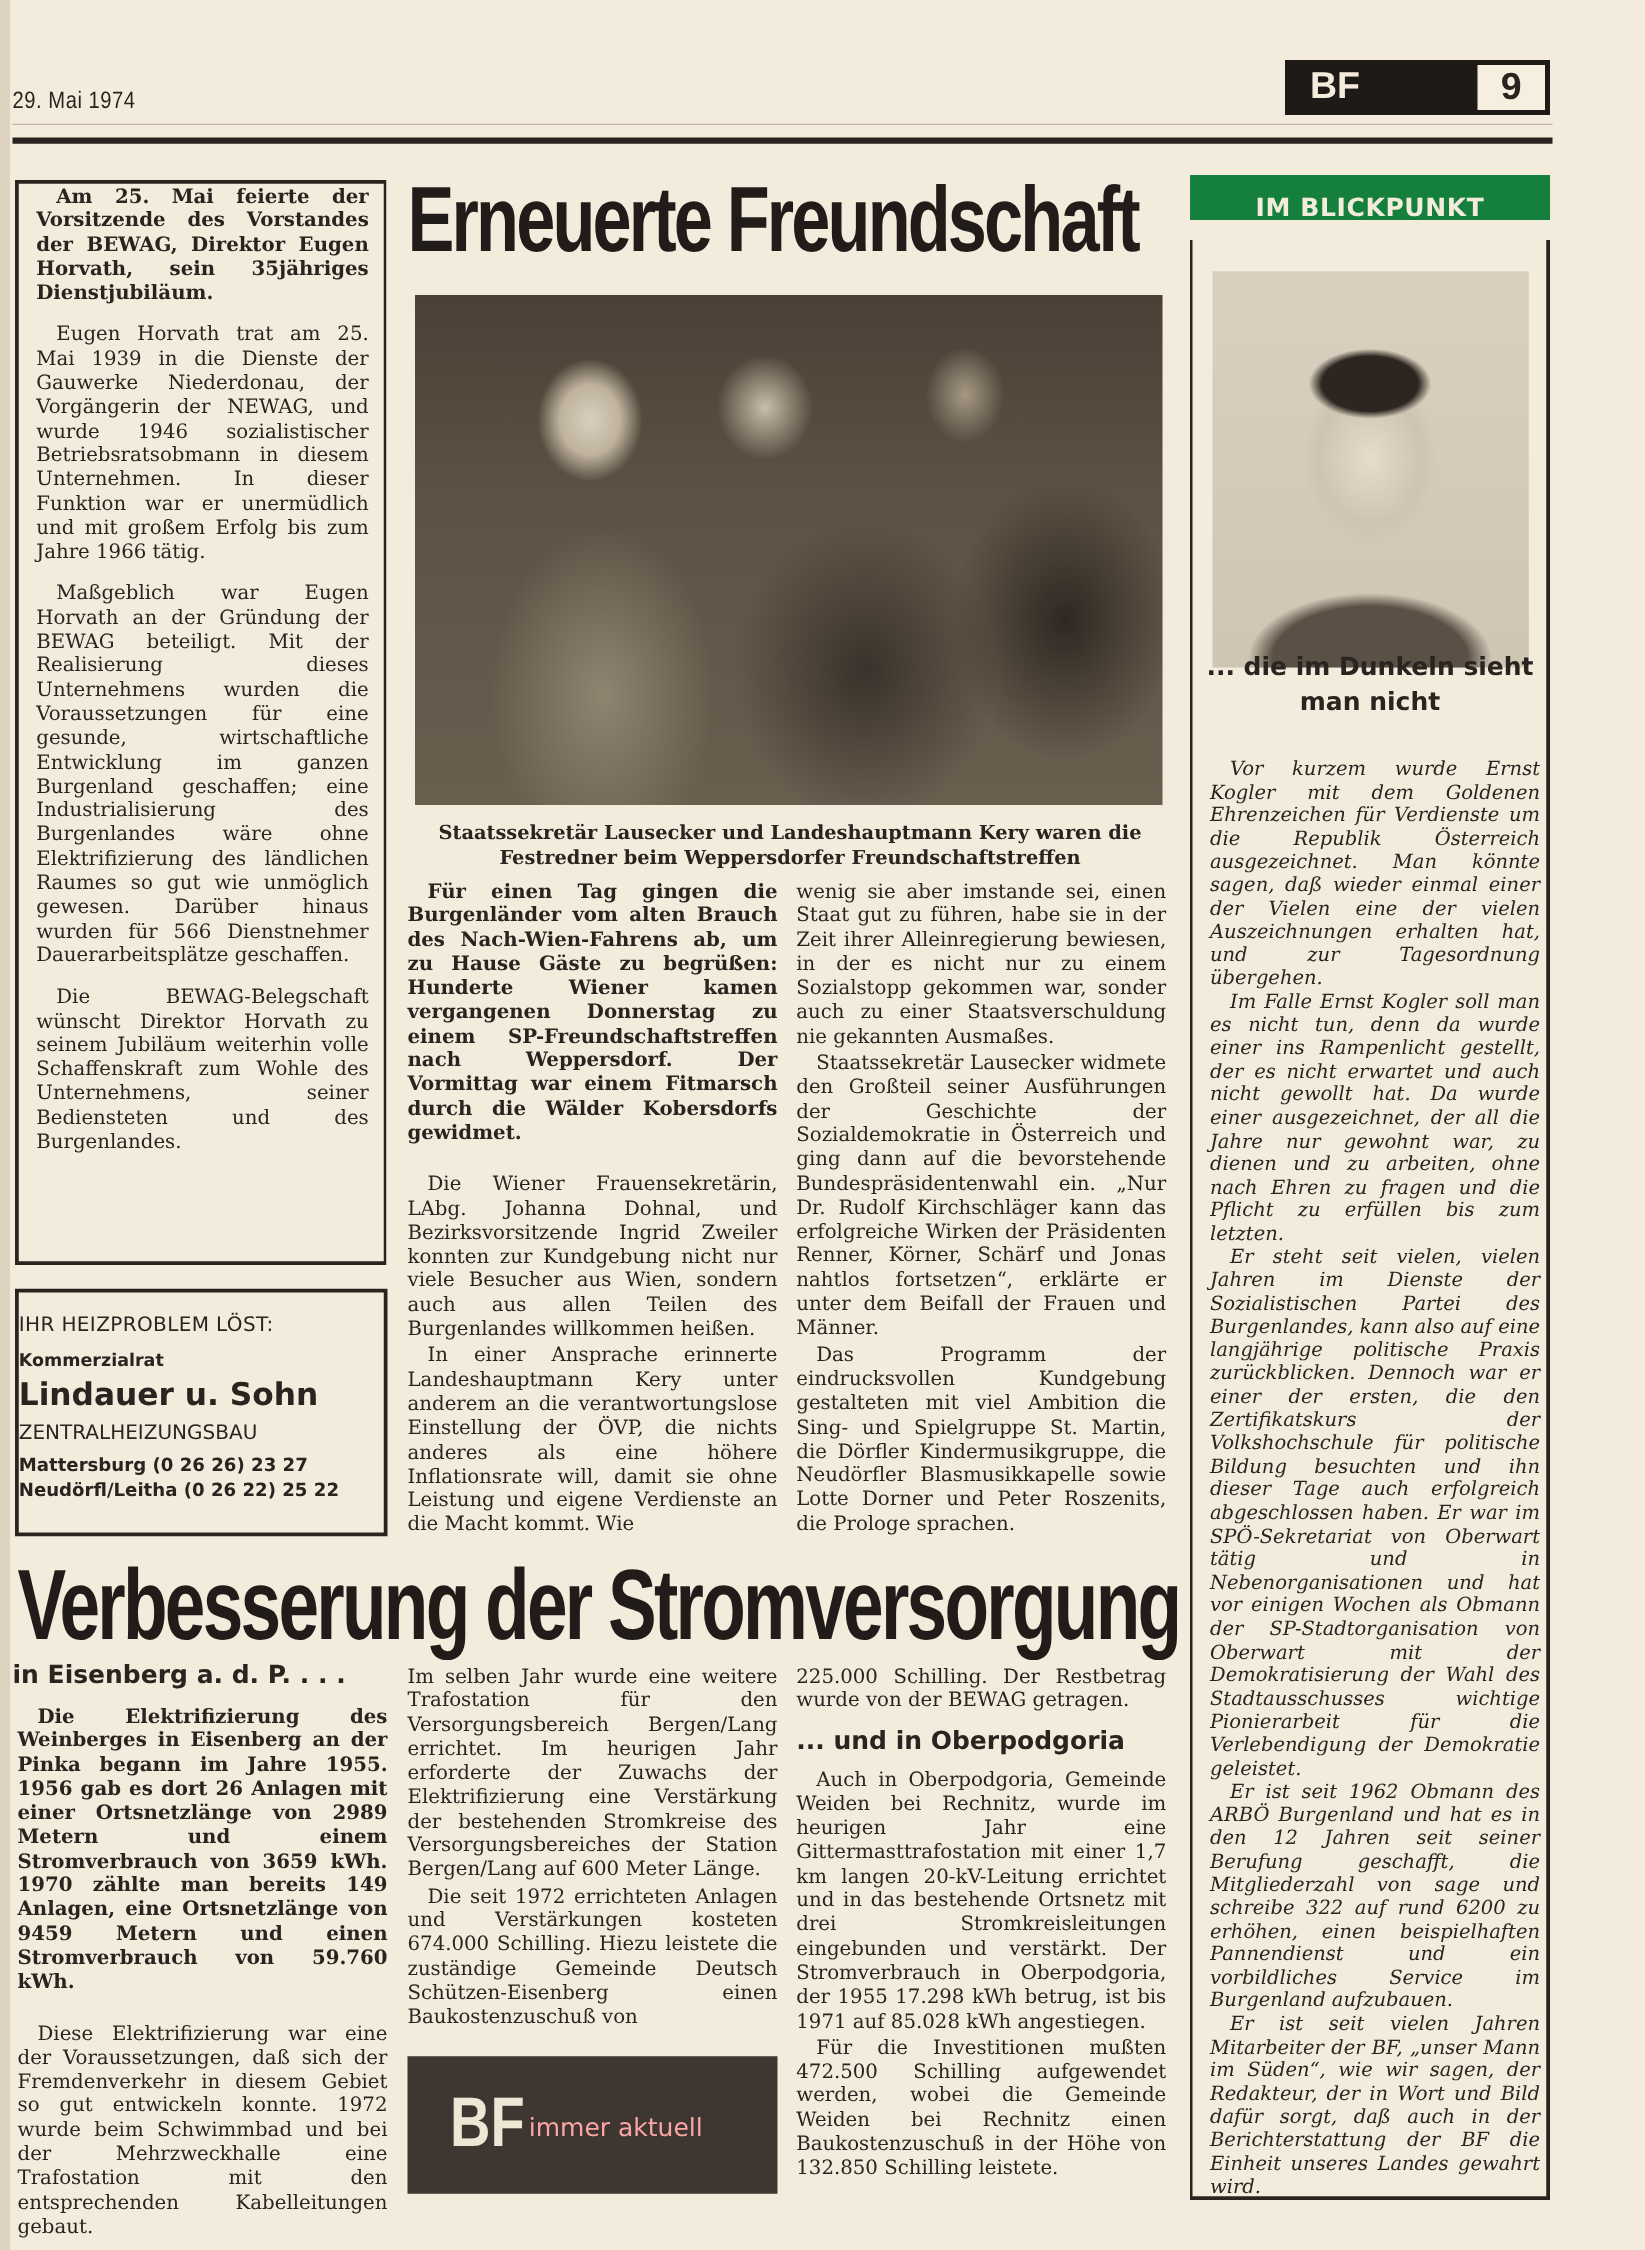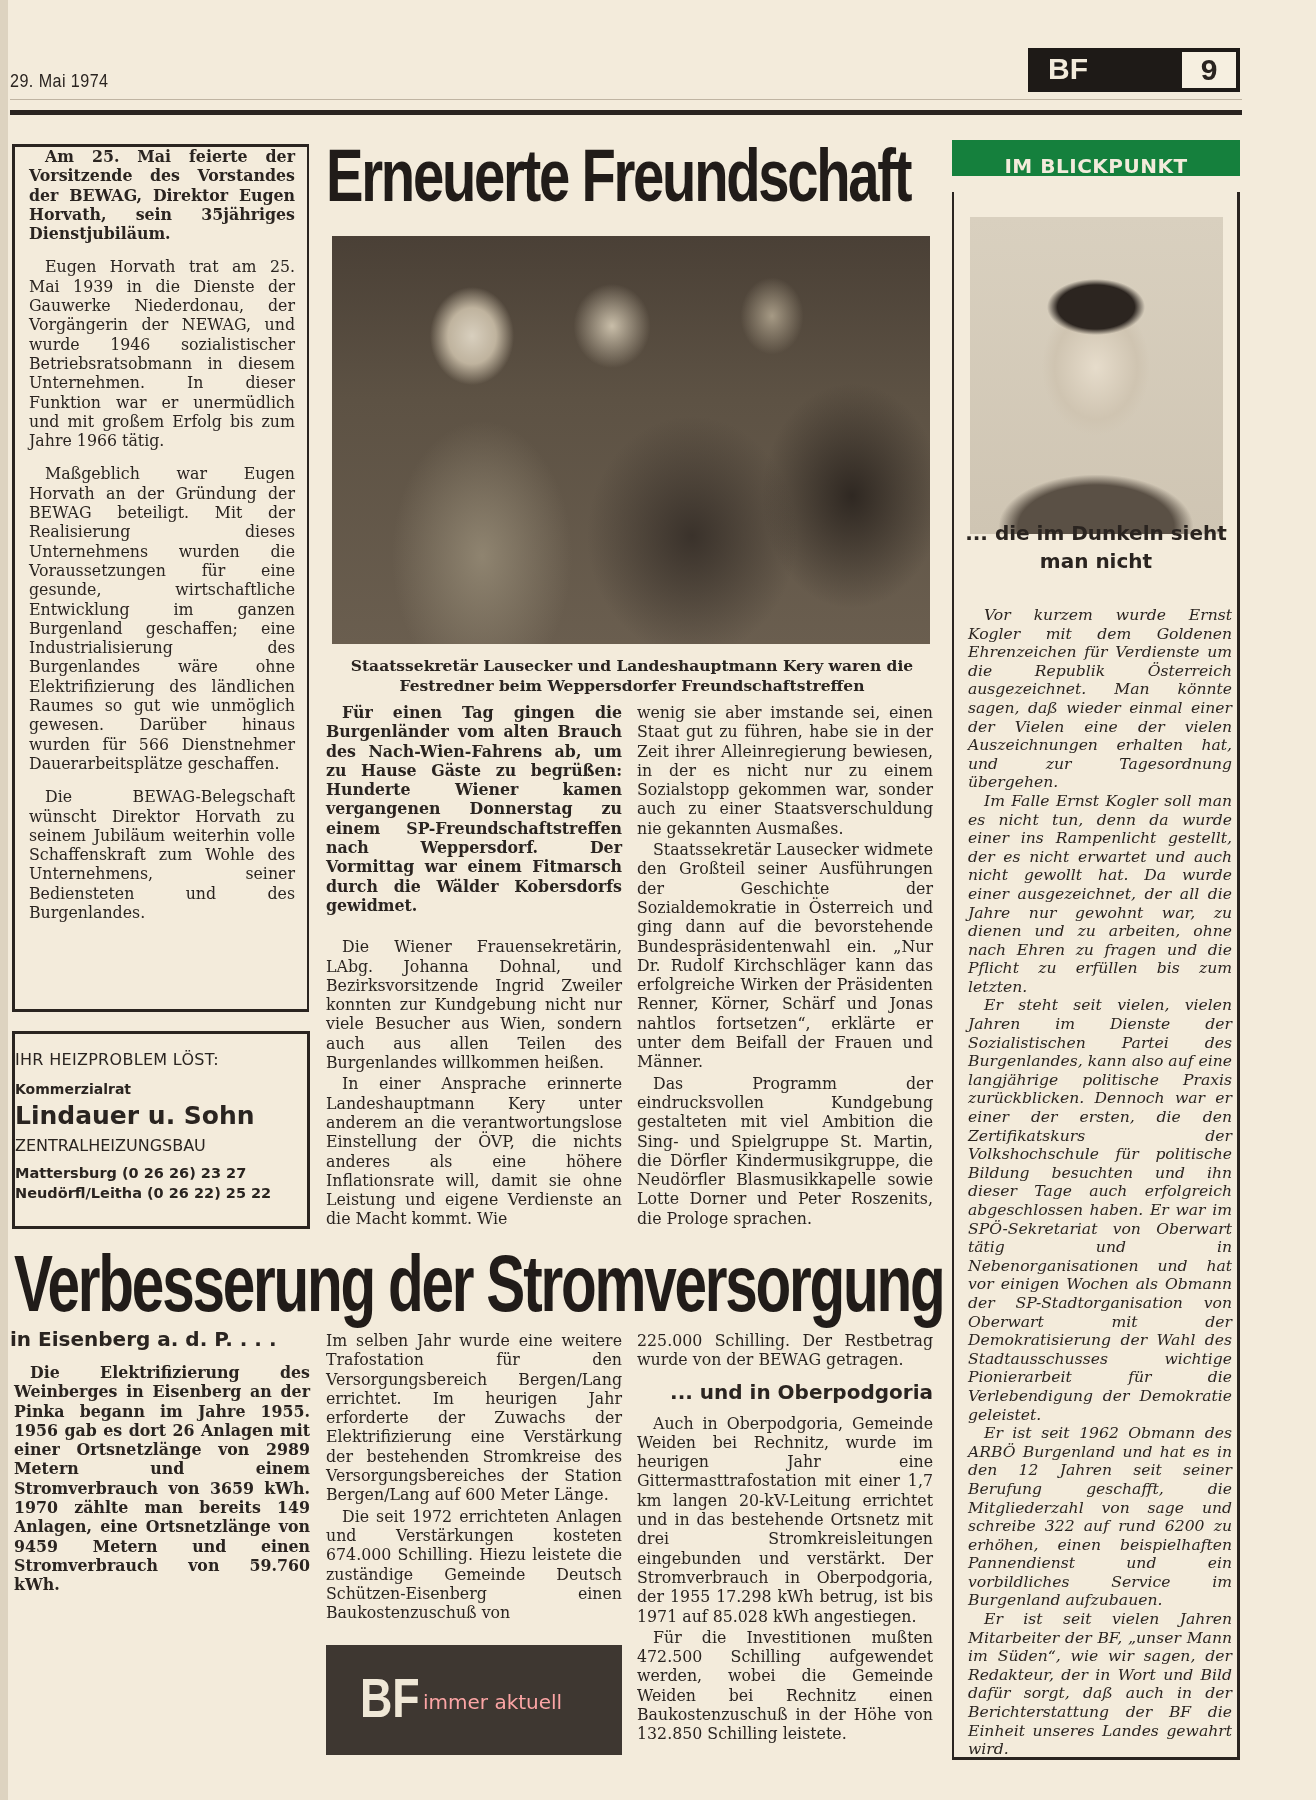--- a/index.html
+++ b/index.html
@@ -58,21 +58,21 @@
   }
   .blick-title { left:956px; top:519px; width:280px; font-family:"DejaVu Sans", sans-serif; font-weight:bold; font-size:20px; line-height:28px; text-align:center; }
   .blick-text { left:968px; top:606px; width:264px; }
   .blick-text p { font-style:italic; margin-bottom:0; font-size:15.6px; line-height:18.6px; }
 
   .headline2 { left:14px; top:1242px; width:930px; height:84px; font-family:"Liberation Sans", sans-serif; font-weight:bold; font-size:80px; line-height:84px; letter-spacing:-3px; transform:scaleX(0.73); transform-origin:left top; white-space:nowrap; color:#211c19; }
   .sub1 { left:10px; top:1327px; width:300px; font-family:"DejaVu Sans", sans-serif; font-weight:bold; font-size:20px; }
   .c4 { left:14px; top:1363px; width:296px; }
   .c5 { left:326px; top:1331px; width:296px; }
   .c6 { left:637px; top:1331px; width:296px; }
-  .sub2 { font-family:"DejaVu Sans", sans-serif; font-weight:bold; font-size:20px; margin:10px 0 10px;text-align:right; }
+  .sub2 { font-family:"DejaVu Sans", sans-serif; font-weight:bold; font-size:20px; margin:10px 0 10px; }
   .bfad { left:326px; top:1645px; width:296px; height:110px; background:#3e3731; }
   .bfad .bfl { position:absolute; left:34px; top:20px; font-family:"Liberation Sans", sans-serif; font-weight:bold; font-size:56px; color:#efe7d6; transform:scaleX(0.8); transform-origin:left; }
   .bfad .bft { position:absolute; left:97px; top:45px; font-family:"DejaVu Sans", sans-serif; font-size:20px; color:#fca5a5; }
 </style>
 </head>
 <body>
 
 <div class="abs leftedge"></div>
 
 <div class="abs date">29. Mai 1974</div>
@@ -127,20 +127,21 @@
   <p>Im Falle Ernst Kogler soll man es nicht tun, denn da wurde einer ins Rampenlicht gestellt, der es nicht erwartet und auch nicht gewollt hat. Da wurde einer ausgezeichnet, der all die Jahre nur gewohnt war, zu dienen und zu arbeiten, ohne nach Ehren zu fragen und die Pflicht zu erfüllen bis zum letzten.</p>
   <p>Er steht seit vielen, vielen Jahren im Dienste der Sozialistischen Partei des Burgenlandes, kann also auf eine langjährige politische Praxis zurückblicken. Dennoch war er einer der ersten, die den Zertifikatskurs der Volkshochschule für politische Bildung besuchten und ihn dieser Tage auch erfolgreich abgeschlossen haben. Er war im SPÖ-Sekretariat von Oberwart tätig und in Nebenorganisationen und hat vor einigen Wochen als Obmann der SP-Stadtorganisation von Oberwart mit der Demokratisierung der Wahl des Stadtausschusses wichtige Pionierarbeit für die Verlebendigung der Demokratie geleistet.</p>
   <p>Er ist seit 1962 Obmann des ARBÖ Burgenland und hat es in den 12 Jahren seit seiner Berufung geschafft, die Mitgliederzahl von sage und schreibe 322 auf rund 6200 zu erhöhen, einen beispielhaften Pannendienst und ein vorbildliches Service im Burgenland aufzubauen.</p>
   <p>Er ist seit vielen Jahren Mitarbeiter der BF, „unser Mann im Süden“, wie wir sagen, der Redakteur, der in Wort und Bild dafür sorgt, daß auch in der Berichterstattung der BF die Einheit unseres Landes gewahrt wird.</p>
 </div>
 
 <div class="abs headline2">Verbesserung der Stromversorgung</div>
 <div class="abs sub1">in Eisenberg a. d. P. . . .</div>
 <div class="abs col c4">
   <p class="b" style="margin-bottom:22px">Die Elektrifizierung des Weinberges in Eisenberg an der Pinka begann im Jahre 1955. 1956 gab es dort 26 Anlagen mit einer Ortsnetzlänge von 2989 Metern und einem Stromverbrauch von 3659 kWh. 1970 zählte man bereits 149 Anlagen, eine Ortsnetzlänge von 9459 Metern und einen Stromverbrauch von 59.760 kWh.</p>
+  <p>Diese Elektrifizierung war eine der Voraussetzungen, daß sich der Fremdenverkehr in diesem Gebiet so gut entwickeln konnte. 1972 wurde beim Schwimmbad und bei der Mehrzweckhalle eine Trafostation mit den entsprechenden Kabelleitungen gebaut.</p>
 </div>
 <div class="abs col c5">
   <p class="tight" style="text-indent:0">Im selben Jahr wurde eine weitere Trafostation für den Versorgungsbereich Bergen/Lang errichtet. Im heurigen Jahr erforderte der Zuwachs der Elektrifizierung eine Verstärkung der bestehenden Stromkreise des Versorgungsbereiches der Station Bergen/Lang auf 600 Meter Länge.</p>
   <p>Die seit 1972 errichteten Anlagen und Verstärkungen kosteten 674.000 Schilling. Hiezu leistete die zuständige Gemeinde Deutsch Schützen-Eisenberg einen Baukostenzuschuß von</p>
 </div>
 <div class="abs bfad">
   <span class="bfl">BF</span>
   <span class="bft">immer aktuell</span>
 </div>
 <div class="abs col c6">

